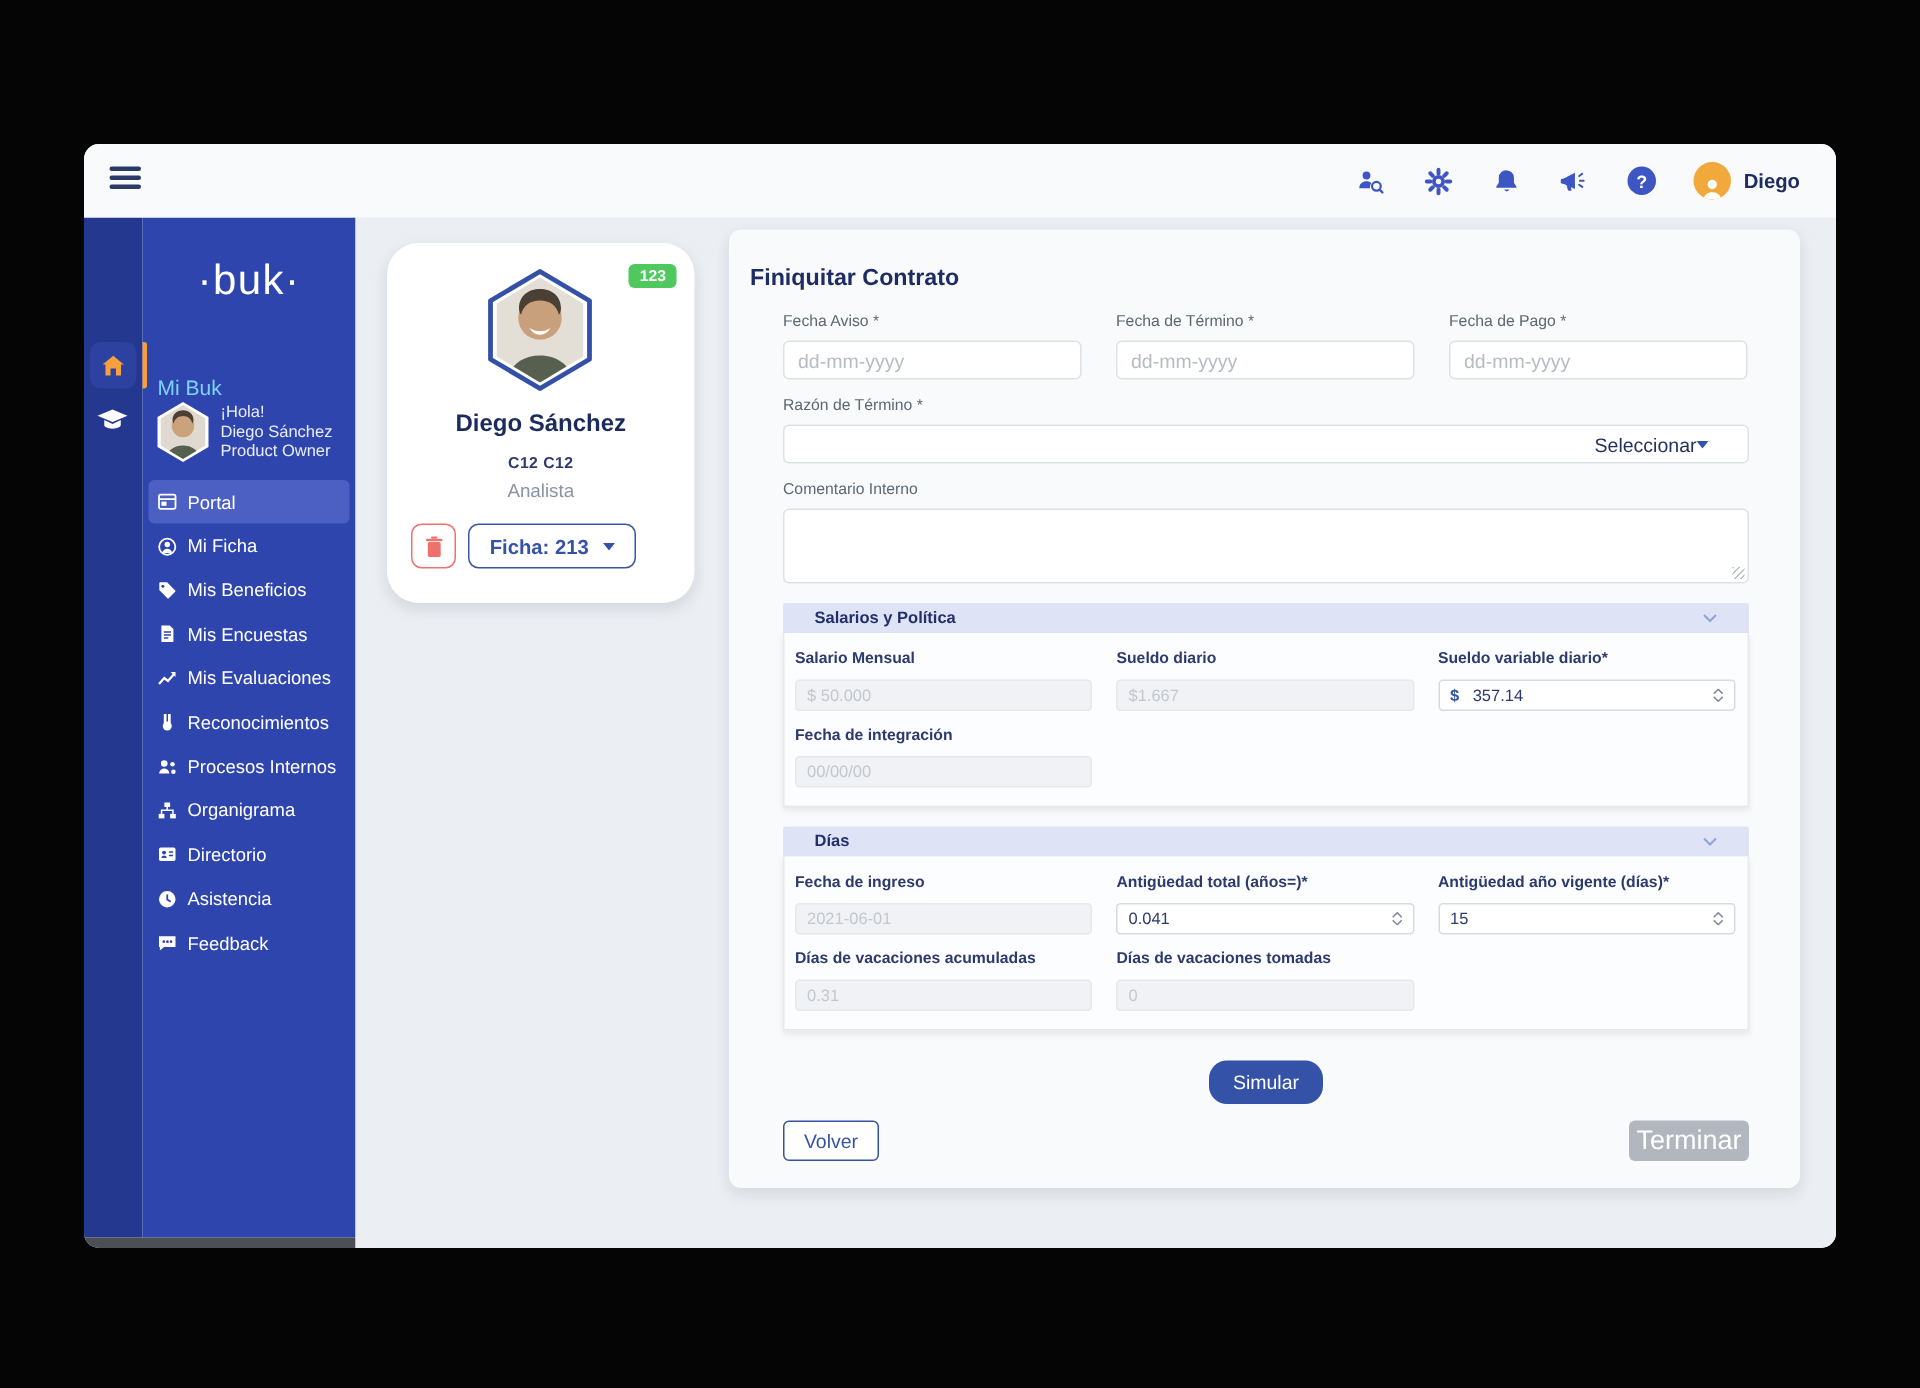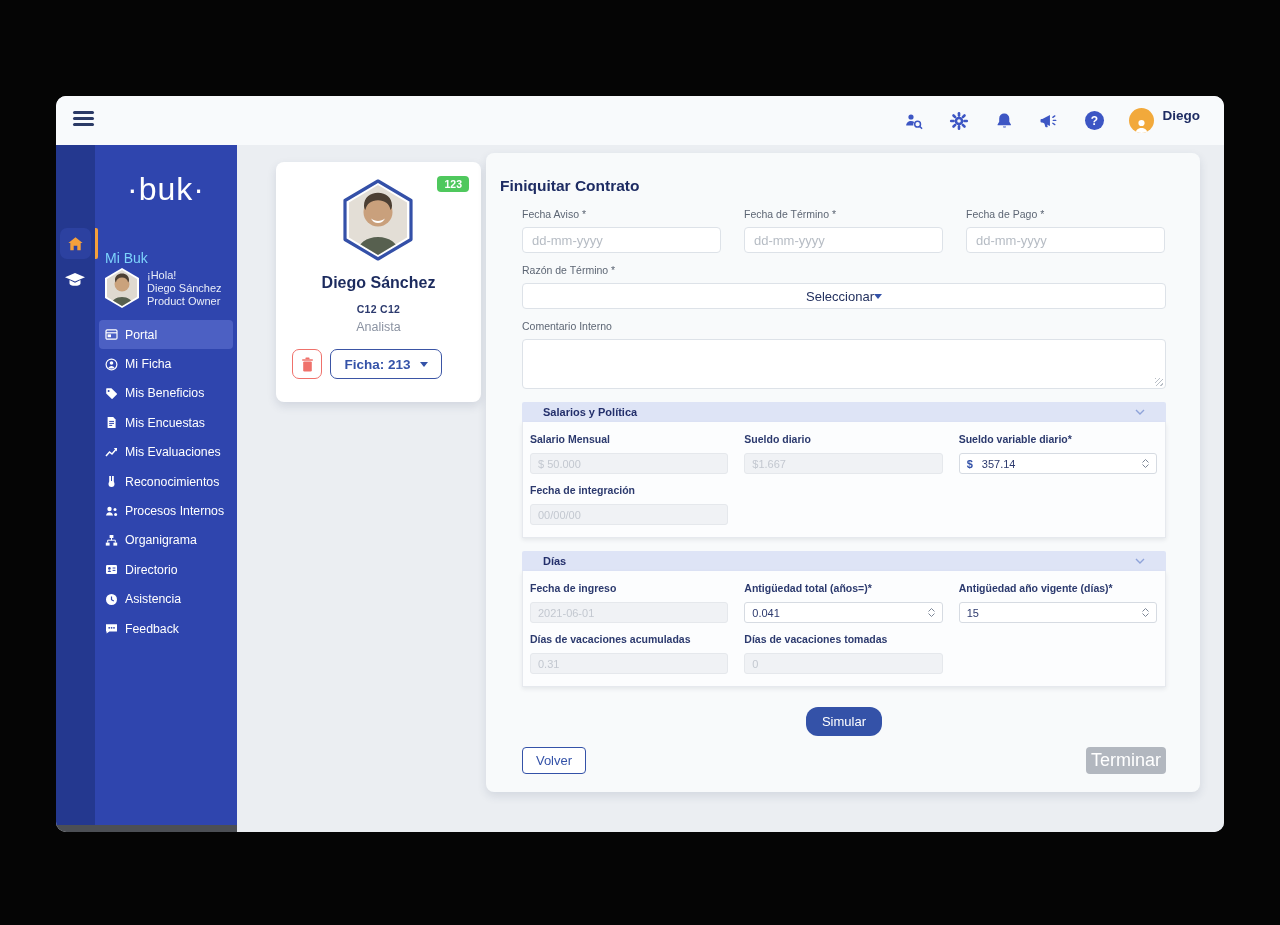--- a/index.html
+++ b/index.html
@@ -7,67 +7,67 @@
 
   .window { position:absolute; left:56px; top:96px; width:1168px; height:736px; background:#ebeef2; border-radius:10px; overflow:hidden; }
 
   
   .topbar { position:absolute; left:0; top:0; width:1168px; height:49px; background:#f8fafc; z-index:5; }
   .hamburger { position:absolute; left:17px; top:15px; width:21px; height:18px; cursor:pointer; }
   .hamburger span { display:block; height:2.6px; background:#2b3a66; border-radius:2px; margin-bottom:3.6px; }
   .topbar-right { position:absolute; right:24px; top:0; height:49px; display:flex; align-items:center; gap:25px; }
   .tb-icon { width:20px; height:20px; display:flex; align-items:center; justify-content:center; cursor:pointer; }
   .help-circle { width:19px; height:19px; border-radius:50%; background:#3d56c4; color:#fff; font-size:12px; font-weight:bold; display:flex; align-items:center; justify-content:center; }
-  .tb-user { display:flex; gap:8px; cursor:pointer; }
+  .tb-user { display:flex; align-items:center; gap:8px; cursor:pointer; }
   .tb-avatar { width:25px; height:25px; border-radius:50%; background:#f2a93b; display:flex; align-items:flex-end; justify-content:center; overflow:hidden; }
   .tb-username { font-size:13.5px; font-weight:bold; color:#1e2c63; }
 
   
   .sidebar { position:absolute; left:0; top:49px; width:181px; height:680px; }
   .rail { position:absolute; left:0; top:0; width:39px; height:680px; background:#24388f; }
   .panel { position:absolute; left:39px; top:0; width:142px; height:680px; background:#2f45ae; }
-  .logo { position:absolute; left:0; top:26px; width:142px; text-align:center; color:#fff; font-size:32px; font-weight:500; letter-spacing:1px; }
+  .logo { position:absolute; left:0; top:26px; width:142px; text-align:center; color:#fff; font-size:28px; font-weight:500; letter-spacing:1px; }
   .rail-home { position:absolute; left:4px; top:83px; width:31px; height:31px; background:#2c41a0; border-radius:7px; display:flex; align-items:center; justify-content:center; cursor:pointer; }
   .rail-cap { position:absolute; left:8px; top:126px; width:22px; height:18px; cursor:pointer; }
   .active-bar { position:absolute; left:0px; top:83px; width:3px; height:31px; background:#f5a03c; border-radius:0 2px 2px 0; }
   .mibuk { position:absolute; left:10px; top:105px; color:#7dd3fc; font-size:14px; }
   .user-block { position:absolute; left:8px; top:122px; display:flex; gap:6px; align-items:center; }
   .user-lines { color:#e9edf8; font-size:11px; line-height:13px; }
   .menu { position:absolute; left:4px; top:175px; width:134px; display:flex; flex-direction:column; }
   .menu-item { display:flex; align-items:center; gap:7px; height:29.4px; padding:0 6px; color:#fff; font-size:12.3px; border-radius:4px; cursor:pointer; white-space:nowrap; }
   .menu-item.active { background:#4c60c3; }
   .menu-item svg { flex:0 0 auto; }
   .scroll-strip { position:absolute; left:0; top:729px; width:181px; height:7px; background:#4c4f55; }
   .scroll-corner { position:absolute; left:181px; top:730px; width:6px; height:5px; background:#9aa2ab; }
 
   
   .content { position:absolute; left:181px; top:49px; right:0; bottom:0; background:#ebeef2; }
 
   
-  .pcard { position:absolute; left:220px; top:66px; width:205px; height:240px; background:#fff; border-radius:8px; box-shadow:0 4px 10px rgba(40,55,90,.13); }
+  .pcard { position:absolute; left:202px; top:66px; width:205px; height:240px; background:#fff; border-radius:21px; box-shadow:0 4px 10px rgba(40,55,90,.13); }
   .badge { position:absolute; right:12px; top:14px; background:#4fc85d; color:#fff; font-size:10.5px; font-weight:bold; border-radius:4px; padding:2px 7px; }
   .hex-big { position:absolute; left:64px; top:16px; }
   .pname { position:absolute; top:112px; width:100%; text-align:center; font-size:16px; font-weight:bold; color:#1c2b5e; }
   .pcode { position:absolute; top:141px; width:100%; text-align:center; font-size:10.5px; font-weight:bold; color:#2c3a6e; letter-spacing:.3px; }
   .prole { position:absolute; top:158px; width:100%; text-align:center; font-size:12.5px; color:#8b93a2; }
   .trash-btn { position:absolute; left:16px; top:187px; width:30px; height:30px; border:1.5px solid #ef716b; border-radius:7px; background:#fff; display:flex; align-items:center; justify-content:center; cursor:pointer; }
   .ficha-btn { position:absolute; left:54px; top:187px; width:112px; height:30px; border:1.5px solid #3b55a5; border-radius:7px; background:#fff; display:flex; align-items:center; justify-content:center; gap:9px; cursor:pointer; }
   .ficha-btn span { color:#3452a8; font-size:13.5px; font-weight:bold; }
   .caret-down { width:0; height:0; border-left:4.5px solid transparent; border-right:4.5px solid transparent; border-top:5.5px solid #3452a8; }
 
   
   .fcard { position:absolute; left:430px; top:57px; width:714px; height:639px; background:#f8fafb; border-radius:8px; box-shadow:0 4px 10px rgba(40,55,90,.12); padding:24px 0 0 14px; }
   .ftitle { font-size:15.5px; font-weight:bold; color:#1e2c63; }
   .finner { margin-left:22px; width:644px; }
   .lab { font-size:10.5px; color:#5d6674; margin-bottom:7px; }
   .dates-row { display:grid; grid-template-columns:199px 199px 199px; column-gap:23px; margin-top:13px; }
   .inp { width:100%; height:26px; border:1px solid #dde2e8; border-radius:4px; background:#fff; font-size:13px; color:#2d3a6e; padding:0 9px; font-family:inherit; outline:none; }
   .inp::placeholder { color:#b6bcc4; }
   .sel-row { margin-top:11px; }
-  .select { width:644px; height:26px; border:1px solid #dde2e8; border-radius:4px; background:#fff; display:flex; align-items:center; justify-content:center; padding:0 10px; cursor:pointer; }
+  .select { width:644px; height:26px; border:1px solid #dde2e8; border-radius:4px; background:#fff; display:flex; align-items:center; justify-content:flex-end; padding:0 26px; cursor:pointer; }
   .select span { font-size:13px; color:#22305f; }
   .ta-row { margin-top:11px; }
   .textarea { position:relative; width:644px; height:50px; border:1px solid #dde2e8; border-radius:4px; background:#fff; }
   .textarea::after { content:""; position:absolute; right:2px; bottom:2px; width:8px; height:8px;
       background:repeating-linear-gradient(135deg,#b9bfc7 0 1px,transparent 1px 3px); }
 
   .section { width:644px; margin-top:13px; }
   .sec-head { height:20px; background:#dee4f6; border-radius:2px 2px 0 0; display:flex; align-items:center; justify-content:space-between; padding:0 21px; cursor:pointer; }
   .sec-head span { font-size:11px; font-weight:bold; color:#232f6b; }
   .sec-body { background:#fcfdfe; border:1px solid #e6e9ee; border-top:none; box-shadow:0 2px 4px rgba(60,70,90,.10); padding:11px 8px 12px 7px; }

